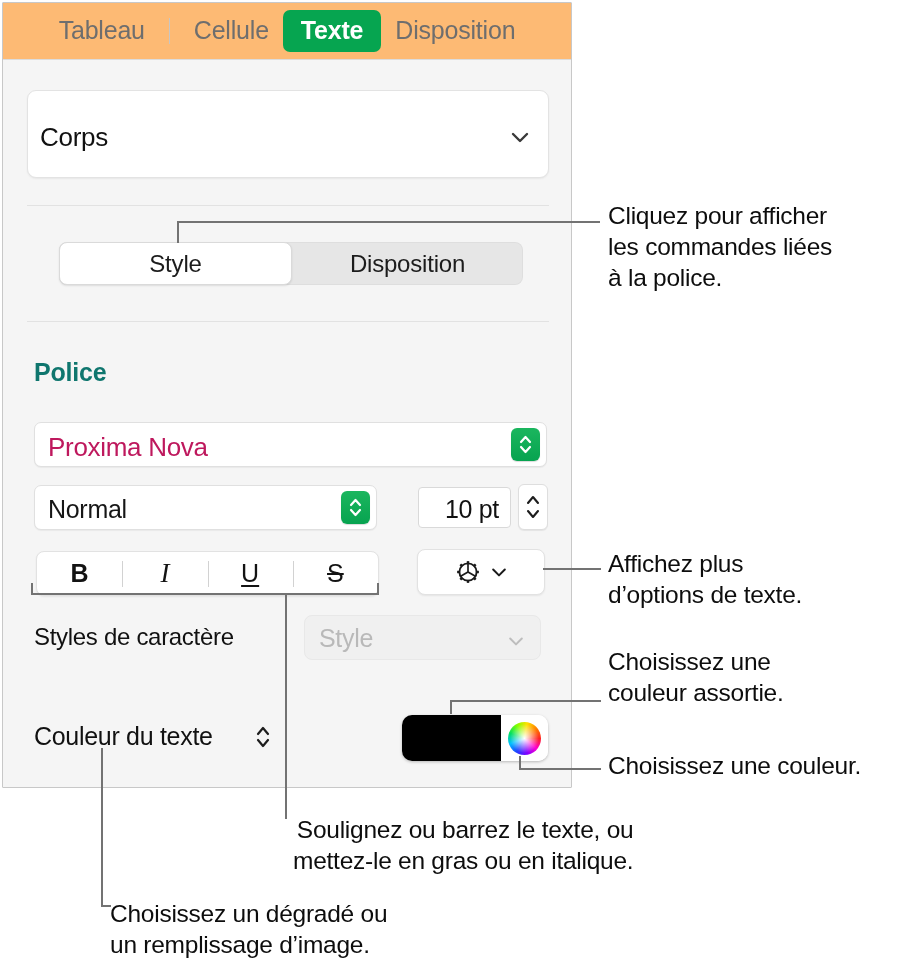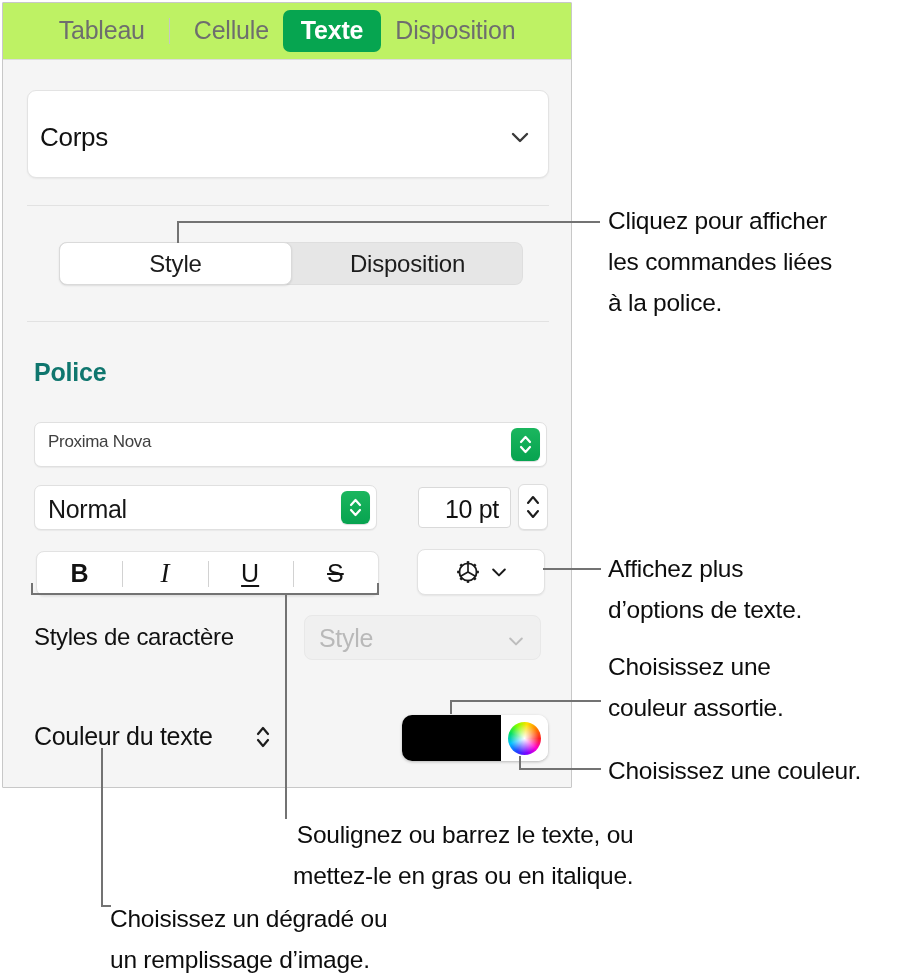--- a/index.html
+++ b/index.html
@@ -33,21 +33,21 @@
   #tabbar {
     position: absolute;
     left: 0; top: 0;
     width: 100%;
     height: 56px;
     display: flex;
     align-items: center;
     justify-content: center;
     gap: 0px;
     border-bottom: 1px solid #dcdcdc;
-    background: #bef264;
+    background: #fdba74;
   }
   .tab {
     font-size: 25px;
     color: #6e6e6e;
     padding: 4px 14px;
     letter-spacing: -0.2px;
     white-space: nowrap;
     border-radius: 7px;
     line-height: 1.25;
   }
@@ -156,22 +156,22 @@
     background: #ffffff;
     border: 1px solid #e0e0e0;
     border-radius: 7px;
     box-sizing: border-box;
     box-shadow: 0 1px 1px rgba(0,0,0,0.05);
   }
   #font-family-label {
     position: absolute;
     left: 13px;
     top: 9px;
-    font-size: 17px;
-    color: #404040;
+    font-size: 26px;
+    color: #be185d;
     letter-spacing: -0.3px;
   }
 
   
   #font-weight {
     position: absolute;
     left: 31px;
     top: 482px;
     width: 343px;
     height: 45px;
@@ -383,21 +383,21 @@
       conic-gradient(from 90deg,
         #ff2020, #ff00d0, #8000ff, #2040ff,
         #00c0ff, #00e060, #80ff00, #ffe000, #ff8000, #ff2020);
   }
 
   
   .callout {
     position: absolute;
     font-size: 24.5px;
     color: #0d0d0d;
-    line-height: 41px;
+    line-height: 31px;
     letter-spacing: -0.25px;
     white-space: pre-line;
   }
   #callout-font      { left: 608px; top: 200px; }
   #callout-options   { left: 608px; top: 548px; }
   #callout-matching  { left: 608px; top: 646px; }
   #callout-color     { left: 608px; top: 750px; }
   #callout-bius      { left: 293px; top: 814px; text-align: right; }
   #callout-gradient  { left: 110px; top: 898px; }
 

